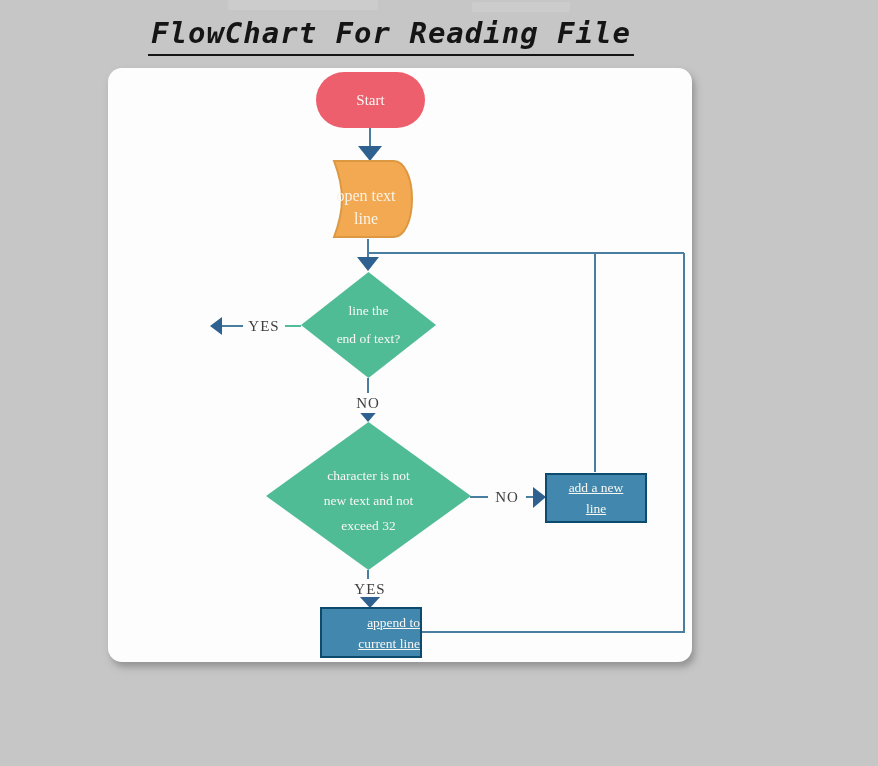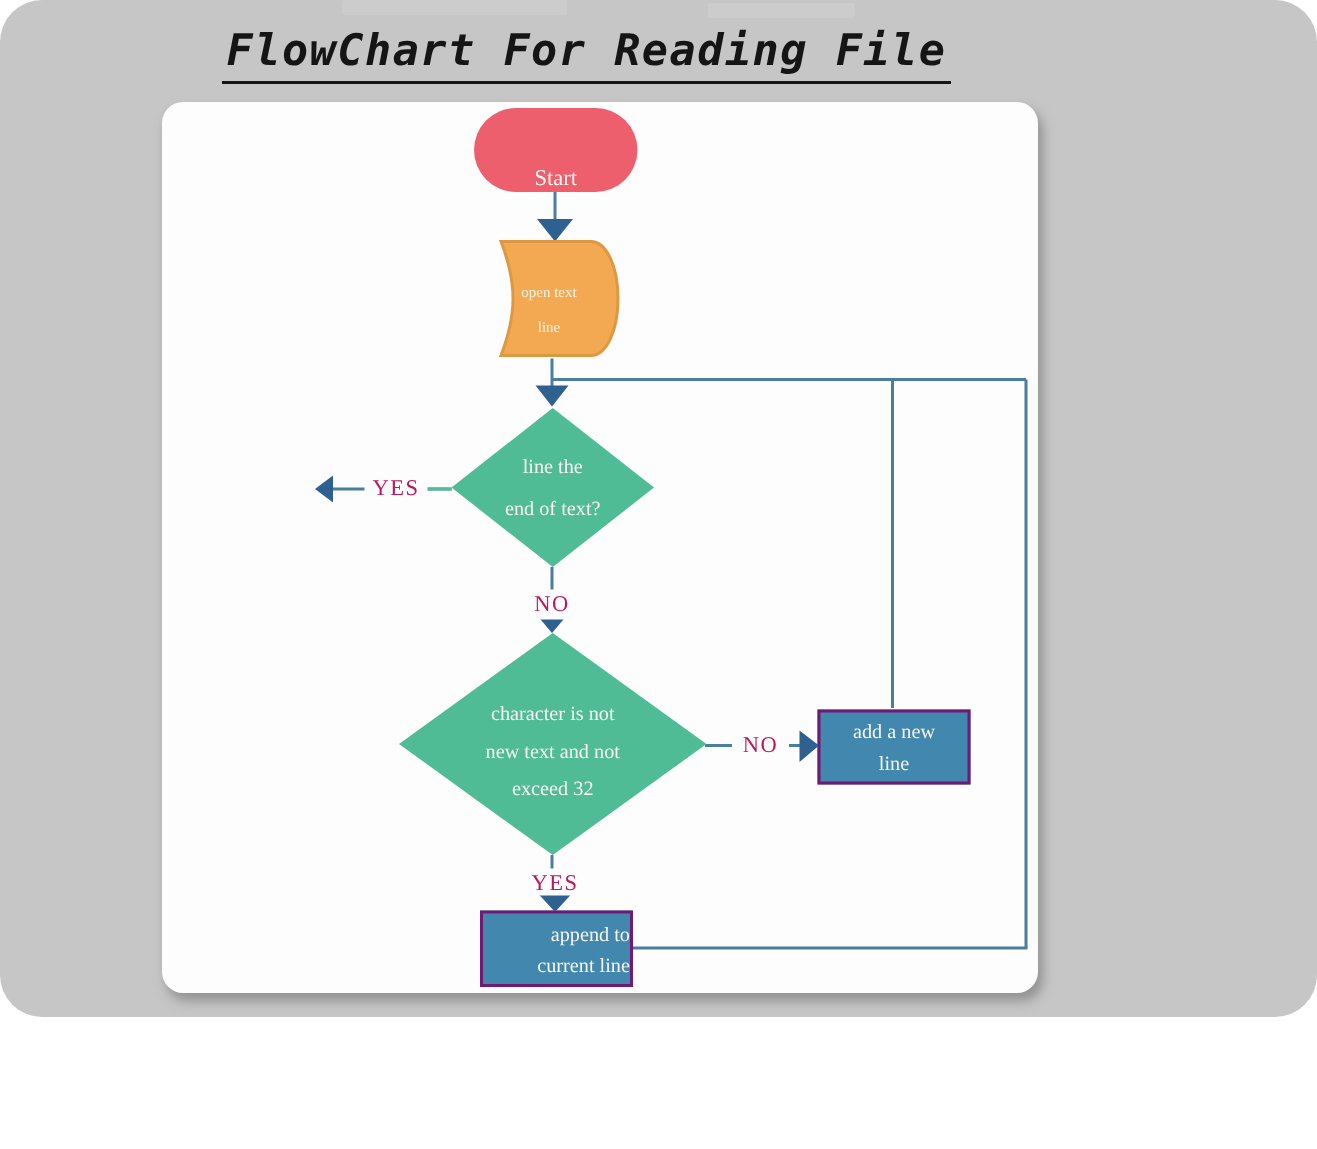--- a/index.html
+++ b/index.html
@@ -1,22 +1,21 @@
 <!DOCTYPE html>
 <html><head>
 <meta charset="utf-8">
 <style>
   html,body{margin:0;padding:0;}
   .page{
     position:relative;
-    width:878px;height:678px;
+    width:878px;height:766px;
     background:#c6c6c6;
     overflow:hidden;
     font-family:"Liberation Serif", serif;
-    border-radius:28px;
   }
   .artifact{position:absolute;background:#d1d1d1;opacity:.55;border-radius:2px;}
   .a1{left:228px;top:0;width:150px;height:10px;}
   .a2{left:472px;top:2px;width:98px;height:10px;}
 
   .title{
     position:absolute;left:148px;top:16px;margin:0;
     font-family:"DejaVu Sans Mono", monospace;
     font-style:italic;font-weight:bold;
     font-size:29px;line-height:34px;letter-spacing:1px;
@@ -39,50 +38,50 @@
 
   .node{
     position:absolute;z-index:3;
     display:flex;flex-direction:column;align-items:center;justify-content:center;
     color:#faf7f2;text-align:center;
   }
   .terminator{
     background:#ee5f6e;border-radius:28px;
     font-size:15px;
   }
-  .start{left:316px;top:72px;width:109px;height:56px;justify-content:flex-end;}
+  .start{left:316px;top:72px;width:109px;height:56px;}
   .end{left:110px;top:301px;width:101px;height:54px;}
 
   .cylinder-svg{position:absolute;left:320px;top:158px;z-index:3;}
   .cylinder-text{
     position:absolute;left:324px;top:184px;width:84px;z-index:4;
-    color:#faf3e6;font-size:10px;line-height:23px;text-align:center;
+    color:#faf3e6;font-size:16px;line-height:23px;text-align:center;
   }
   .cylinder-text span{display:block;}
 
   .decision{
     background:#4fbc96;
     clip-path:polygon(50% 0, 100% 50%, 50% 100%, 0 50%);
     font-size:13.5px;
   }
   .decision span{display:block;}
   .d1{left:301px;top:272px;width:135px;height:106px;line-height:28px;}
   .d2{left:266px;top:422px;width:205px;height:148px;line-height:25px;padding-top:8px;box-sizing:border-box;}
 
   .process{
-    background:#4187ae;border:2px solid #701a75;box-sizing:border-box;
-    font-size:13.5px;line-height:21px;
+    background:#4187ae;border:2px solid #0c4a6e;box-sizing:border-box;
+    font-size:13.5px;line-height:21px;text-decoration:underline;
   }
   .process span{display:block;}
   .add-box{left:545px;top:473px;width:102px;height:50px;}
   .append-box{left:320px;top:607px;width:102px;height:51px;align-items:flex-end;}
 
   .edge-label{
     position:absolute;z-index:4;background:#fdfdfd;
-    color:#be185d;font-size:15px;letter-spacing:1px;
+    color:#404040;font-size:15px;letter-spacing:1px;
     text-align:center;line-height:20px;
   }
   .yes-left{left:243px;top:316px;width:42px;height:20px;}
   .no-mid{left:349px;top:393px;width:38px;height:20px;}
   .no-right{left:488px;top:487px;width:38px;height:20px;}
   .yes-bottom{left:349px;top:579px;width:42px;height:18px;}
 </style>
 </head>
 <body>
 

